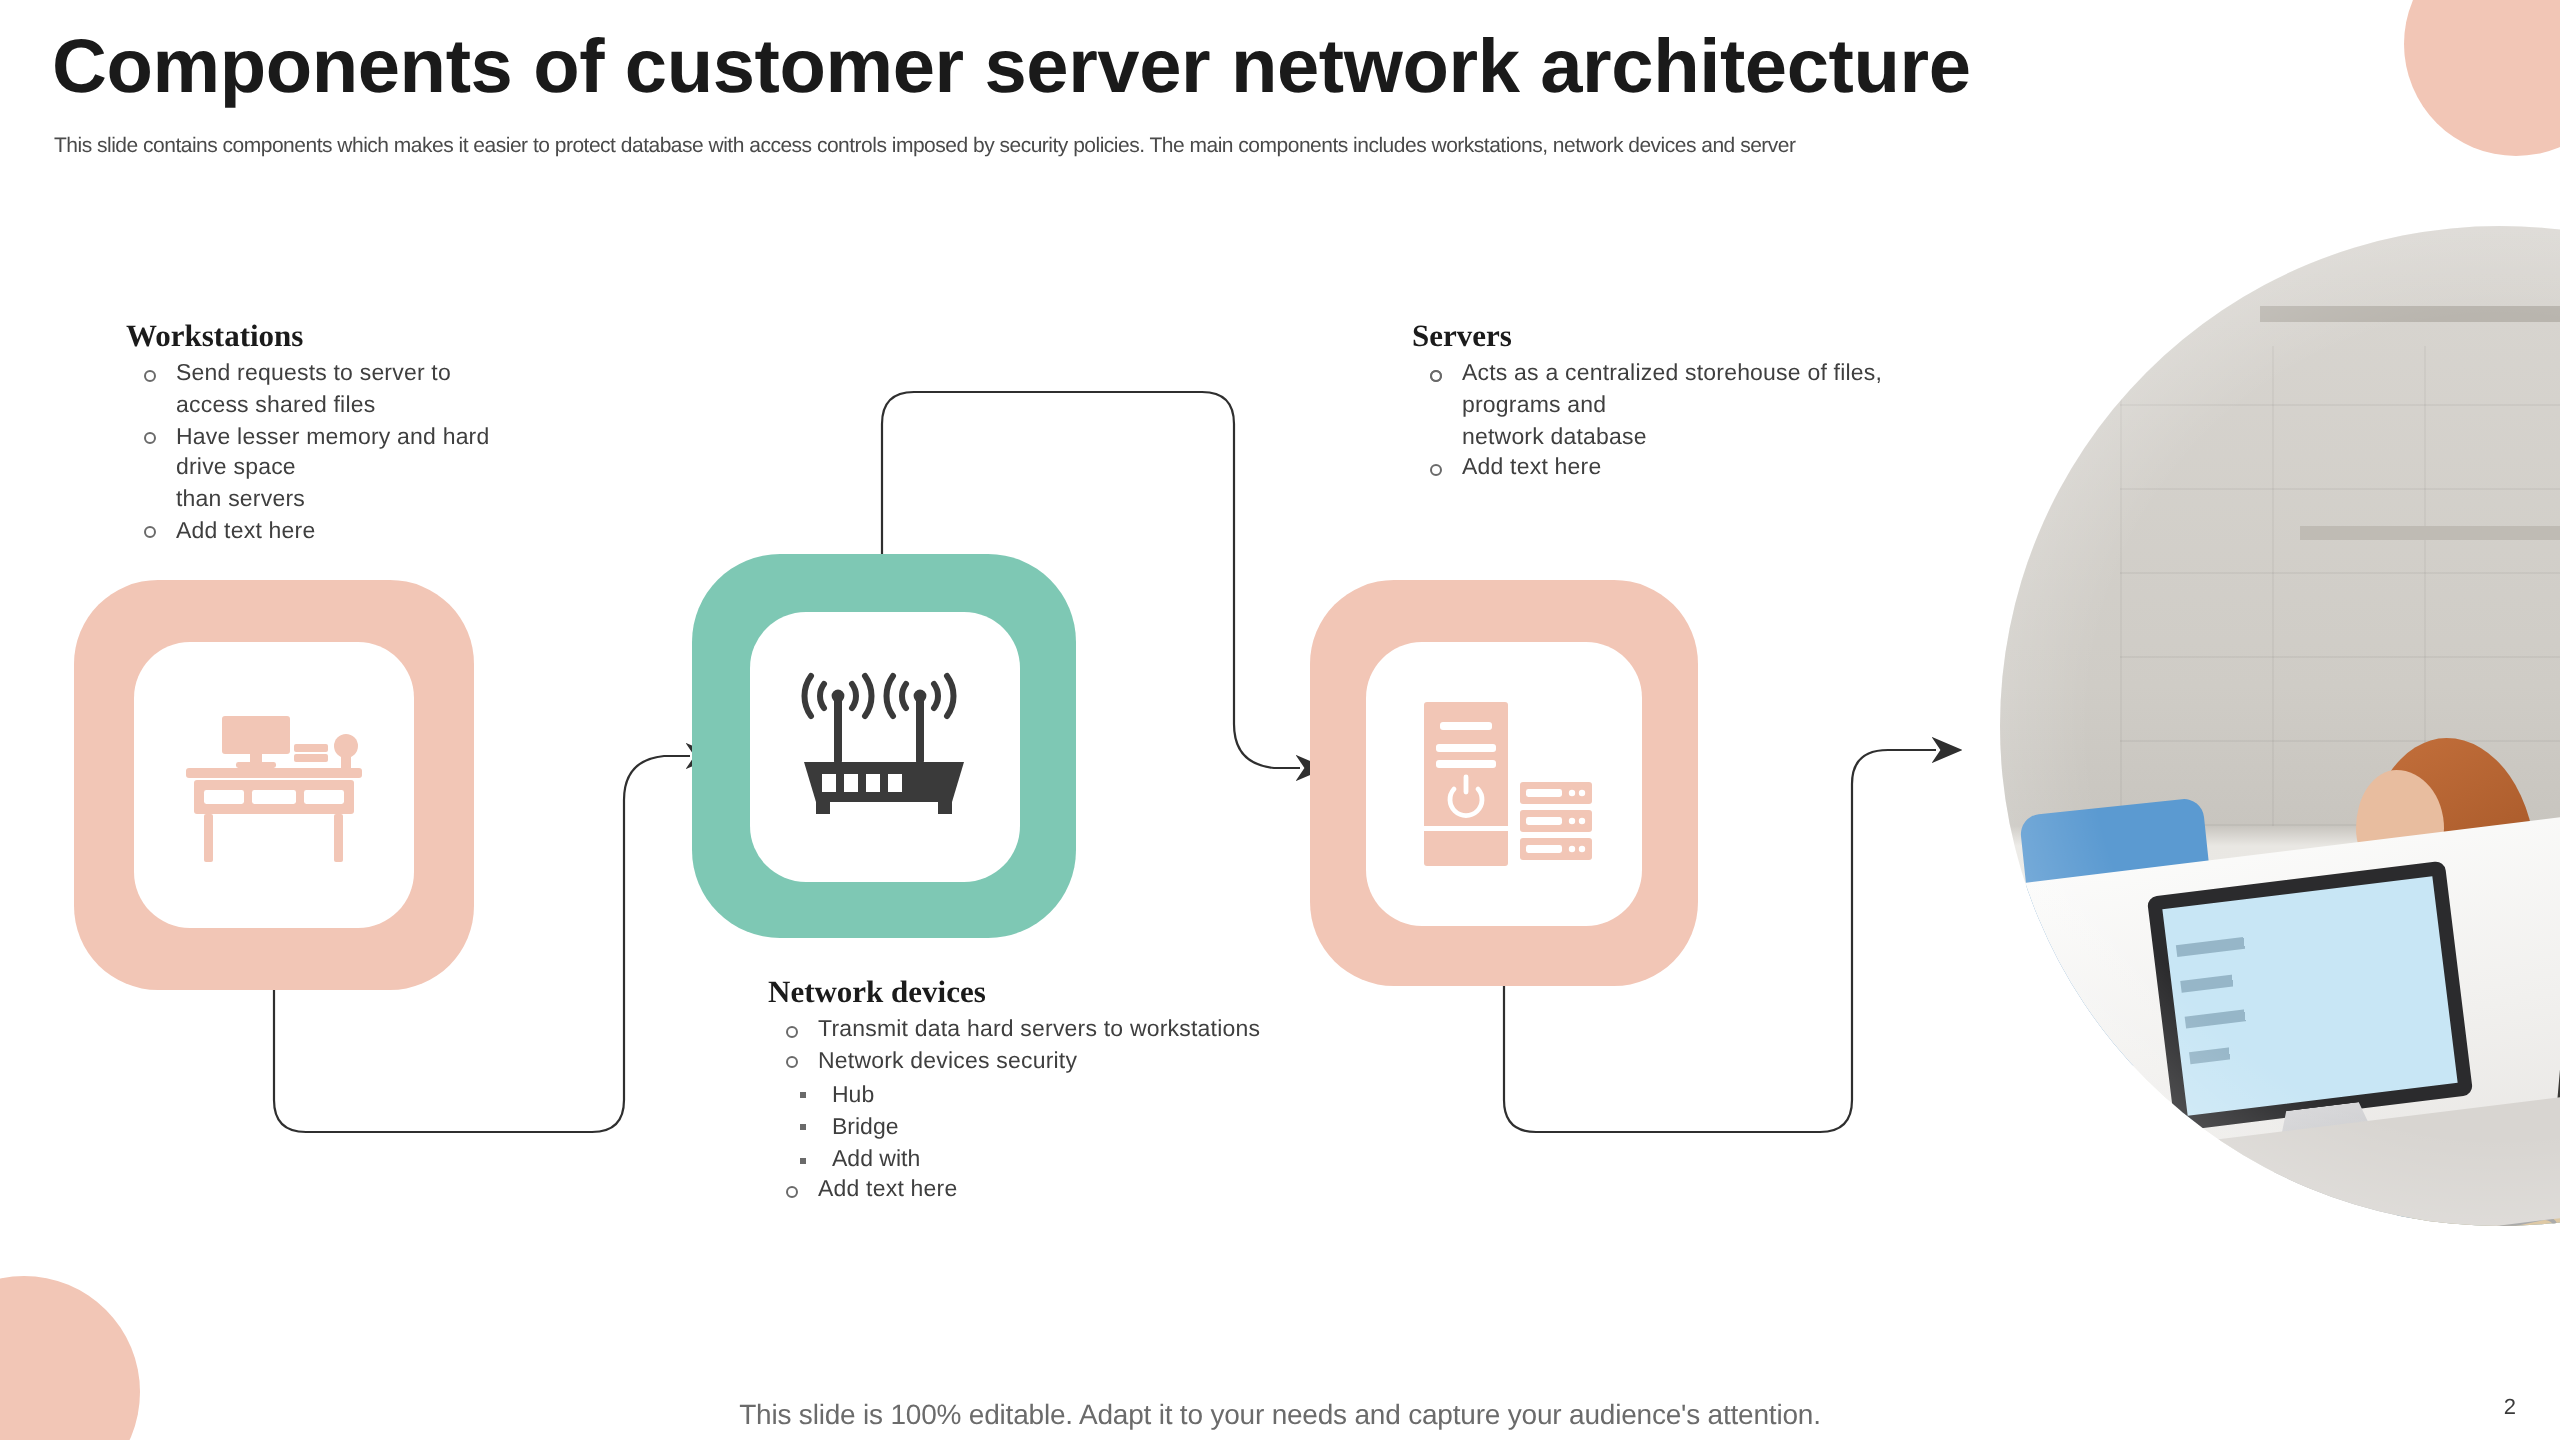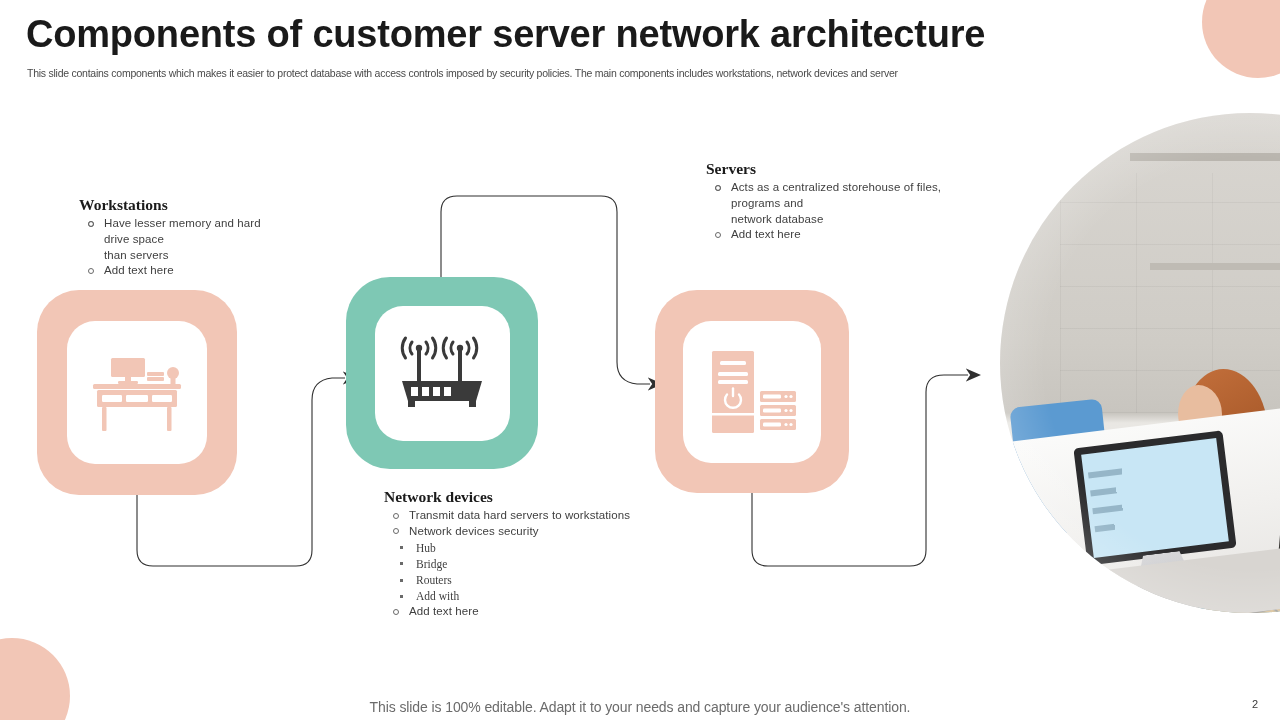--- a/index.html
+++ b/index.html
@@ -192,21 +192,21 @@
 
   
   .heading {
     font-family: "Liberation Serif", serif;
     font-weight: bold;
     font-size: 15.5px;
     color: #1b1b1b;
     margin-bottom: 2px;
   }
   .blk { position: absolute; }
-  #blk-workstations { left: 79px;  top: 160px; width: 290px; margin-top: 36px; }
+  #blk-workstations { left: 63px;  top: 160px; width: 290px; }
   #blk-servers      { left: 706px; top: 160px; width: 300px; }
   #blk-network      { left: 384px; top: 488px; width: 330px; }
 
   ul.lvl1 { list-style: none; }
   ul.lvl1 > li {
     position: relative;
     padding-left: 25px;
     font-size: 11.5px;
     line-height: 15.8px;
     color: #3f3f3f;
@@ -216,21 +216,20 @@
     position: absolute; left: 9px; top: 4.5px;
     width: 6px; height: 6px; border: 1px solid #6a6a6a; border-radius: 50%;
   }
   ul.lvl2 { list-style: none; margin-left: 6px; }
   ul.lvl2 > li {
     position: relative;
     padding-left: 26px;
     font-size: 11.5px;
     line-height: 16.2px;
     color: #3f3f3f;
-    font-family: Liberation Serif, serif;
   }
   ul.lvl2 > li > .mk2 {
     position: absolute; left: 10px; top: 6.5px;
     width: 3px; height: 3px; background: #6a6a6a;
   }
 
   
   .footer-note {
     position: absolute; left: 0; top: 699px; width: 1280px;
     text-align: center;
@@ -391,21 +390,22 @@
           <circle cx="82" cy="77.5" r="1.6" fill="#ffffff"></circle>
           <circle cx="87" cy="77.5" r="1.6" fill="#ffffff"></circle>
         </g>
       </svg>
     </div>
   </div>
 
   <div class="blk" id="blk-workstations">
     <div class="heading">Workstations</div>
     <ul class="lvl1">
-      <li><span class="mk"></span></li>
+      <li><span class="mk"></span><span style="white-space:pre-line">Send requests to server  to
+access shared files</span></li>
       <li><span class="mk"></span><span style="white-space:pre-line">Have  lesser memory and hard
 drive space
 than servers</span></li>
       <li><span class="mk"></span><span style="white-space:pre-line">Add text here</span></li>
     </ul>
   </div>
 
   <div class="blk" id="blk-servers">
     <div class="heading">Servers</div>
     <ul class="lvl1">
@@ -419,21 +419,20 @@
 
   <div class="blk" id="blk-network">
     <div class="heading">Network devices</div>
     <ul class="lvl1">
       <li><span class="mk"></span><span>Transmit data hard servers to workstations</span></li>
       <li><span class="mk"></span><span>Network devices security</span></li>
     </ul>
     <ul class="lvl2">
       <li><span class="mk2"></span><span>Hub</span></li>
       <li><span class="mk2"></span><span>Bridge</span></li>
-      <li><span class="mk2"></span><span>Routers</span></li>
       <li><span class="mk2"></span><span>Add with</span></li>
     </ul>
     <ul class="lvl1">
       <li><span class="mk"></span><span>Add text here</span></li>
     </ul>
   </div>
 
   <div class="footer-note">This slide is 100% editable. Adapt it to your needs and capture your audience's attention.</div>
   <div class="page-num">2</div>
 

